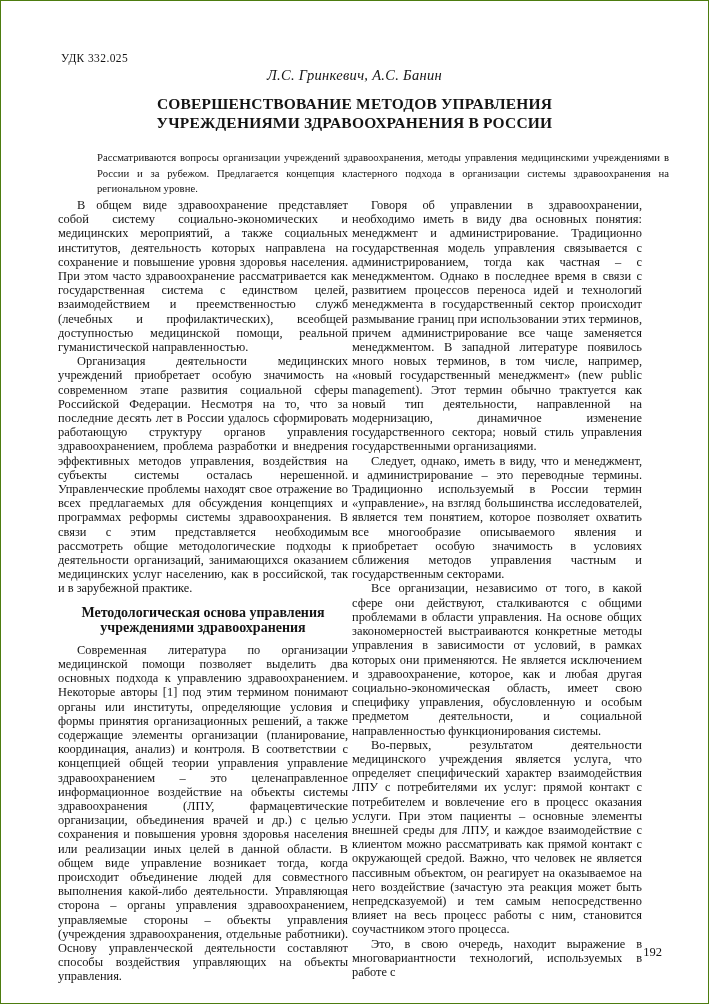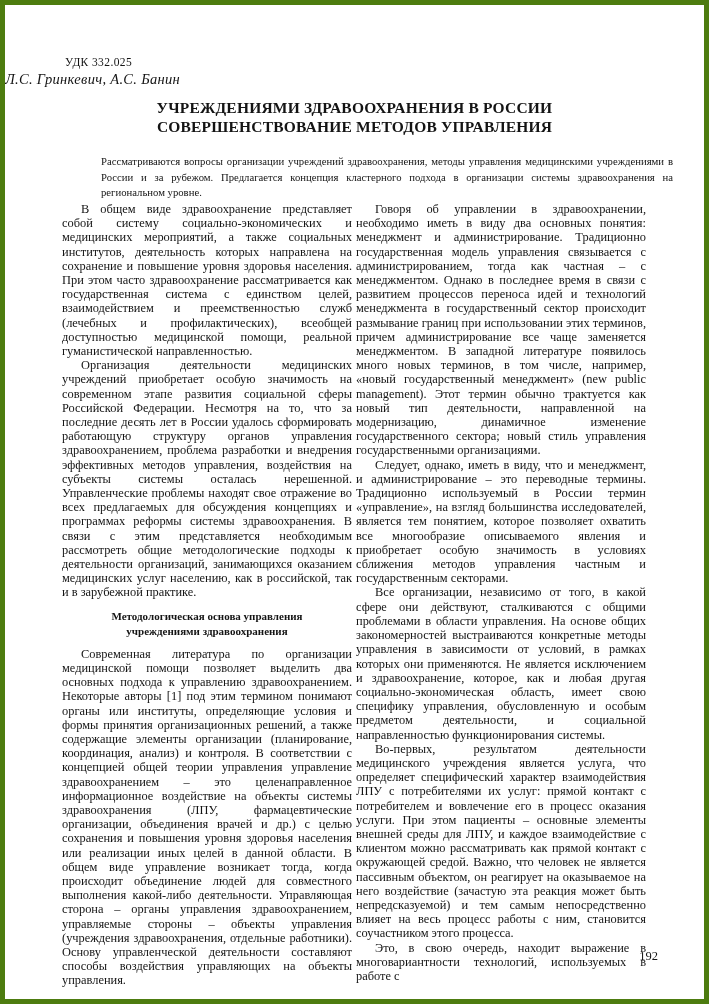--- a/index.html
+++ b/index.html
@@ -2,39 +2,40 @@
 <html><head>
 <meta charset="utf-8">
 <style>
   html, body { margin: 0; padding: 0; background: #e9e9e9; }
   .page {
     position: relative;
     width: 709px;
     height: 1004px;
     margin: 0 auto;
     background: #ffffff;
-    border: 5px solid #4d7c0f;
+    border: 1px solid #4d7c0f;
     box-sizing: border-box;
     font-family: "Liberation Serif", "DejaVu Serif", serif;
     color: #141414;
     overflow: hidden;
   }
   .udk {
     position: absolute;
     left: 60px;
     top: 51px;
     font-size: 11.5px;
     letter-spacing: 0.4px;
     white-space: nowrap;
   }
   .authors {
     position: absolute;
     left: 0;
     right: 0;
     top: 66px;
+    text-align: center;
     font-style: italic;
     font-size: 14.5px;
     letter-spacing: 0.3px;
   }
   .title {
     position: absolute;
     left: 0;
     right: 0;
     top: 94px;
     text-align: center;
@@ -68,43 +69,43 @@
     text-align: justify;
   }
   .col p {
     margin: 0;
     text-indent: 19px;
   }
   .section-heading {
     font-weight: bold;
     text-align: center;
     margin: 9px 6px 8px;
-    font-size: 11px;
+    font-size: 14px;
     line-height: 15px;
   }
   .section-heading .line { display: block; }
   .page-number {
     position: absolute;
     right: 46px;
     top: 944px;
     font-size: 12.5px;
   }
 </style>
 </head>
 <body>
 
 <div class="page">
 
   <div class="udk">УДК 332.025</div>
 
   <div class="authors">Л.С. Гринкевич, А.С. Банин</div>
 
   <div class="title">
+    <span class="line">СОВЕРШЕНСТВОВАНИЕ МЕТОДОВ УПРАВЛЕНИЯ</span>
     <span class="line">УЧРЕЖДЕНИЯМИ ЗДРАВООХРАНЕНИЯ В РОССИИ</span>
-    <span class="line">СОВЕРШЕНСТВОВАНИЕ МЕТОДОВ УПРАВЛЕНИЯ</span>
   </div>
 
   <div class="abstract">Рассматриваются вопросы организации учреждений здравоохранения, методы управления медицинскими учреждениями в России и за рубежом. Предлагается концепция кластерного подхода в организации системы здравоохранения на региональном уровне.</div>
 
   <div class="columns">
 
     <div class="col">
       <p>В общем виде здравоохранение представляет собой систему социально-экономических и медицинских мероприятий, а также социальных институтов, деятельность которых направлена на сохранение и повышение уровня здоровья населения. При этом часто здравоохранение рассматривается как государственная система с единством целей, взаимодействием и преемственностью служб (лечебных и профилактических), всеобщей доступностью медицинской помощи, реальной гуманистической направленностью.</p>
       <p>Организация деятельности медицинских учреждений приобретает особую значимость на современном этапе развития социальной сферы Российской Федерации. Несмотря на то, что за последние десять лет в России удалось сформировать работающую структуру органов управления здравоохранением, проблема разработки и внедрения эффективных методов управления, воздействия на субъекты системы осталась нерешенной. Управленческие проблемы находят свое отражение во всех предлагаемых для обсуждения концепциях и программах реформы системы здравоохранения. В связи с этим представляется необходимым рассмотреть общие методологические подходы к деятельности организаций, занимающихся оказанием медицинских услуг населению, как в российской, так и в зарубежной практике.</p>
       <div class="section-heading">

